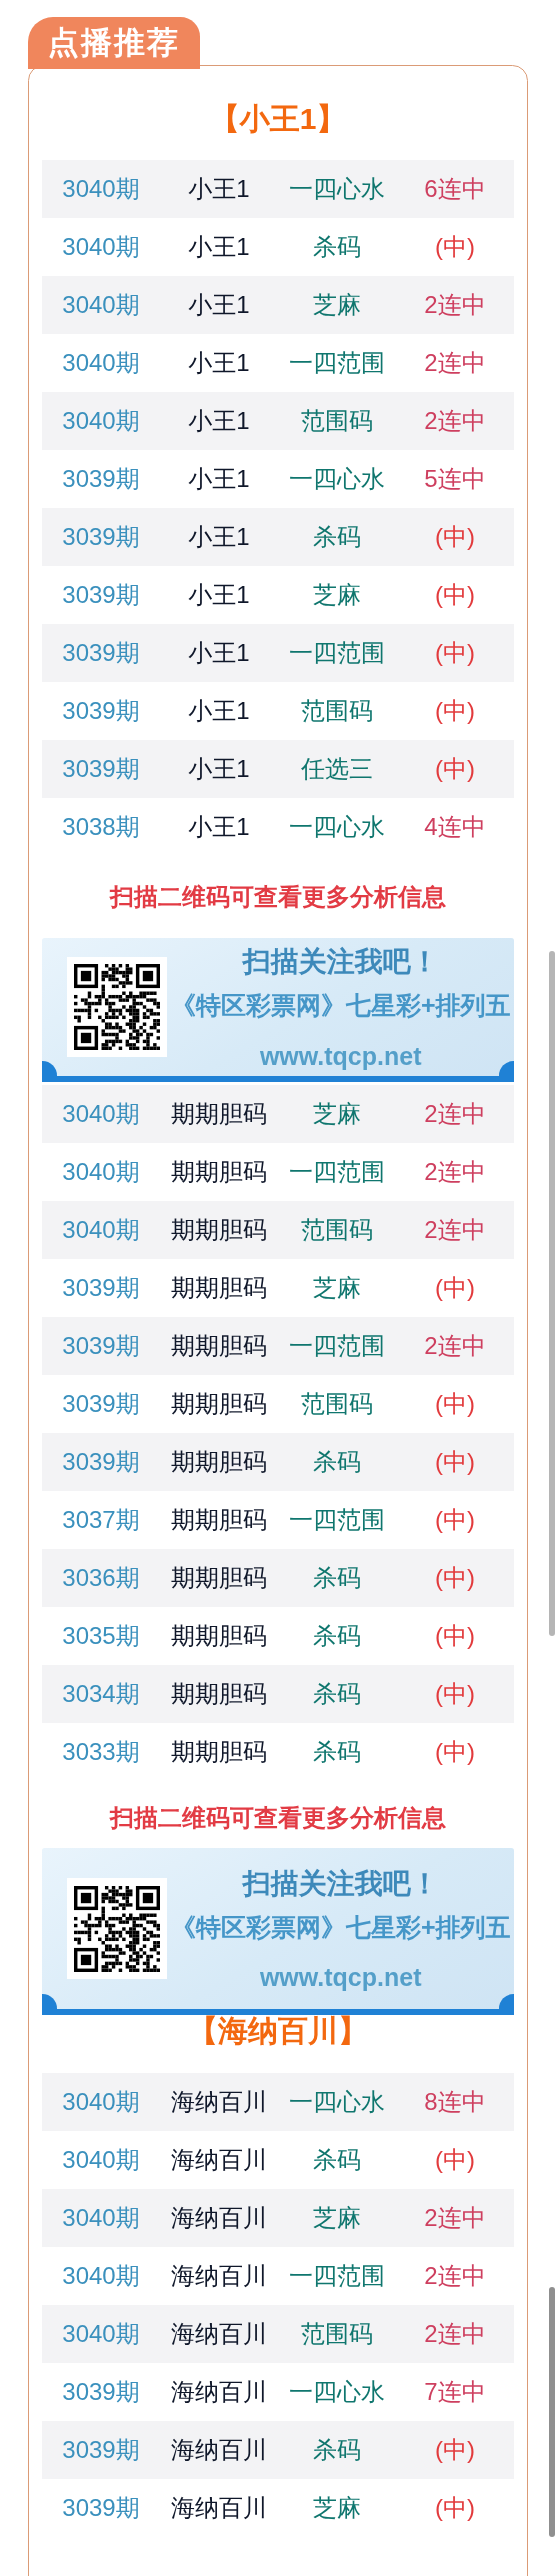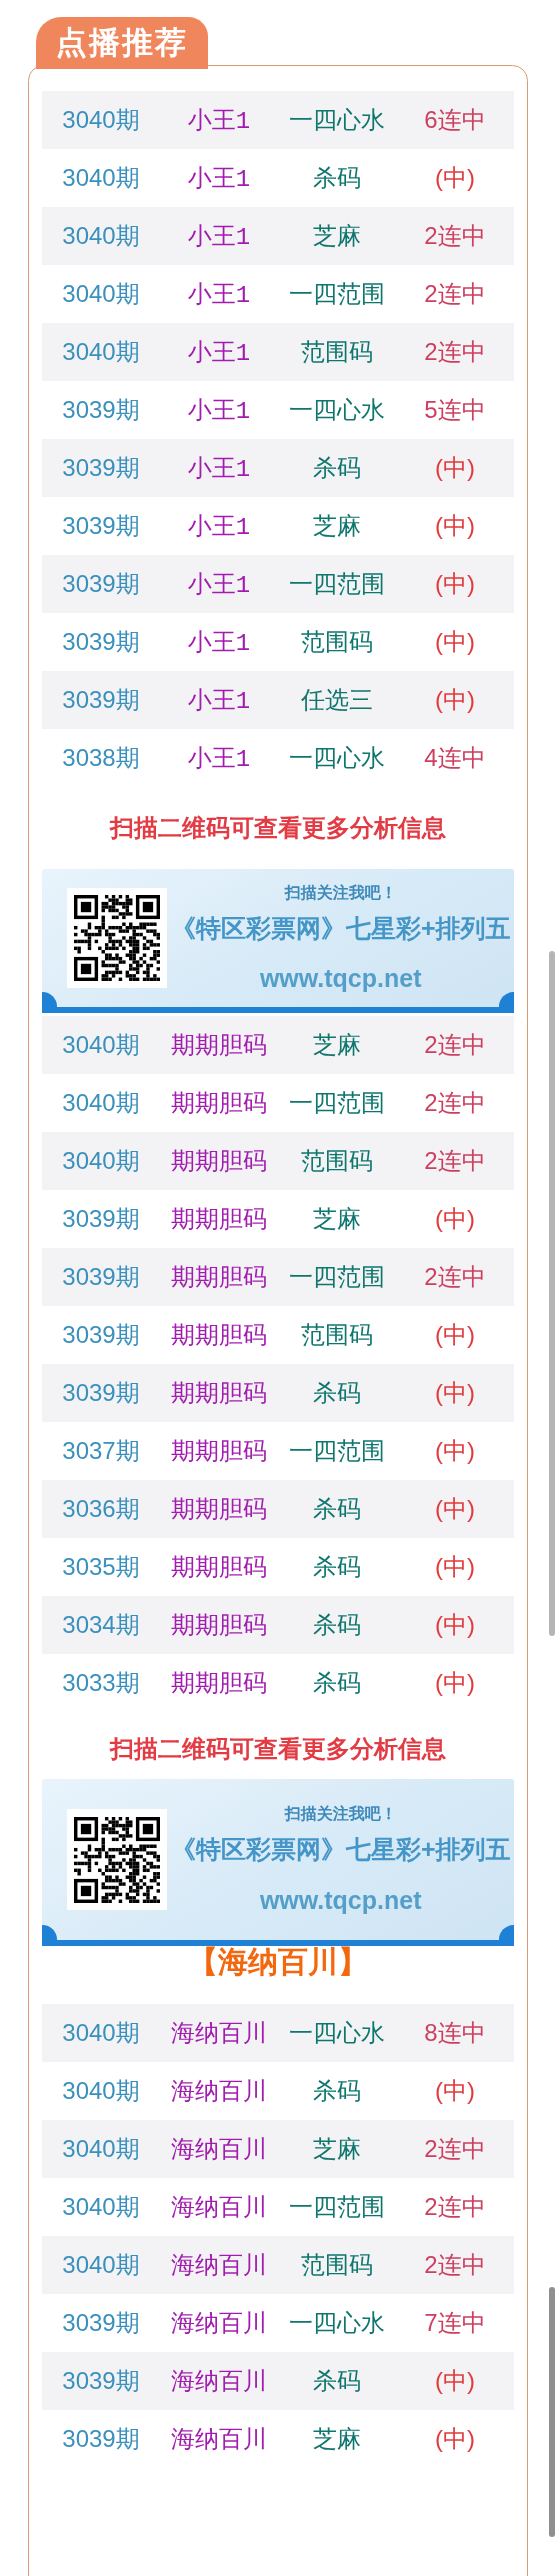--- a/index.html
+++ b/index.html
@@ -1,19 +1,19 @@
 <!DOCTYPE html>
 <html style="font-size:8.2px"><head>
 <meta charset="utf-8">
 <style>
   html,body{margin:0;padding:0;background:#fff;}
   body{width:556px;height:3066px;position:relative;font-family:"Liberation Sans","DejaVu Sans",sans-serif;overflow:hidden;}
 
   
-  .tab{position:absolute;left:36px;top:17px;width:172px;height:52px;background:#f0865c;
+  .tab{position:absolute;left:28px;top:17px;width:172px;height:52px;background:#f0865c;
        border-radius:25px 19.6px 0 0;z-index:3;display:flex;align-items:center;justify-content:center;}
   .tab span{color:#ffffff;font-size:31px;font-weight:bold;letter-spacing:2.1px;}
 
   
   .card{position:absolute;left:28px;top:65px;width:500px;height:2991px;box-sizing:border-box;
         background:#ffffff;border:1.5px solid #db9b76;border-radius:15.5px;z-index:1;}
   .card-inner{padding:0 13px;}
 
   .sec-title{margin:0;text-align:center;font-size:30px;line-height:32px;font-weight:bold;color:#f3680f;}
   .section:nth-of-type(1) .sec-title{margin-top:37px;}
@@ -21,21 +21,21 @@
   .section:nth-of-type(3) .sec-title{}
 
   .table{width:100%;}
   .section:nth-of-type(1) .table{margin-top:25px;}
   .section:nth-of-type(2) .table{margin-top:3.1px;}
   .section:nth-of-type(3) .table{margin-top:26px;}
   .row{display:flex;align-items:center;height:58px;background:#ffffff;}
   .row:nth-child(odd){background:#f3f3f5;}
   .cell{flex:0 0 25%;text-align:center;font-size:24px;}
   .cell.period{color:#3a90bd;}
-  .cell.name{color:#a21caf;font-family:Liberation Mono, monospace;}
+  .cell.name{color:#0f172a;}
   .cell.type{color:#0f766e;font-family:Liberation Mono, monospace;}
   .cell.result[data-kind="streak"]{color:#ce3f5f;}
   .cell.result[data-kind="hit"]{color:#e23a3c;}
 
   .promo{margin:16px;text-align:center;font-size:24px;line-height:29px;font-weight:bold;color:#e23b44;}
   .section:nth-of-type(1) .promo{margin-top:26px;}
   .section:nth-of-type(2) .promo{margin-top:22px;}
   .section:nth-of-type(3) .promo{margin-top:31px;}
 
   
@@ -46,40 +46,41 @@
   .section:nth-of-type(1) .banner{margin-top:27px;height:144px;}
   .section:nth-of-type(2) .banner{margin-top:13px;height:167px;}
   .section:nth-of-type(3) .banner{margin-top:5.2px;height:171px;}
   .banner::before,.banner::after{content:"";position:absolute;width:29px;height:29px;border-radius:50%;
           background:#1f81d5;bottom:-14.4px;}
   .banner::before{left:-14.4px;}
   .banner::after{right:-14.4px;}
   .qr{flex:0 0 auto;width:86px;height:86px;background:#ffffff;padding:7.2px;margin-left:25px;}
   .qr svg{display:block;width:86px;height:86px;}
   .banner-text{flex:1 1 auto;display:flex;flex-direction:column;align-items:center;justify-content:center;}
-  .b1{font-size:16px;font-weight:bold;color:#3d89ba;}
+  .b1{font-size:28px;font-weight:bold;color:#3d89ba;}
   .b2{font-size:25px;font-weight:bold;color:#4596c8;margin-top:8.2px;white-space:nowrap;}
   .b3{font-size:25px;font-weight:bold;color:#549fc9;margin-top:19.6px;}
 
   
   .thumb{position:absolute;left:549px;width:5.7px;border-radius:3.1px;z-index:4;}
   .thumb.t1{top:951px;height:685px;background:#b5b5b5;}
   .thumb.t2{top:2287px;height:250px;background:#8f8f8f;}
 </style>
 </head>
 <body>
 
 <div class="tab">
   <span>点播推荐</span>
 </div>
 
 <div class="card">
   <div class="card-inner">
 
       <section class="section">
+        <h2 class="sec-title">【小王1】</h2>
         <div class="table">
 
             <div class="row">
               <span class="cell period">3040期</span>
               <span class="cell name">小王1</span>
               <span class="cell type">一四心水</span>
               <span class="cell result" data-kind="streak">6连中</span>
             </div>
 
             <div class="row">

